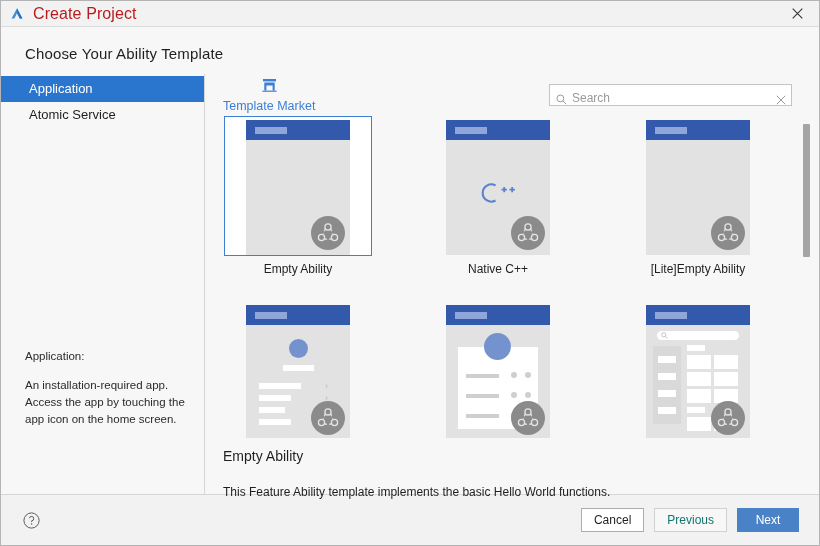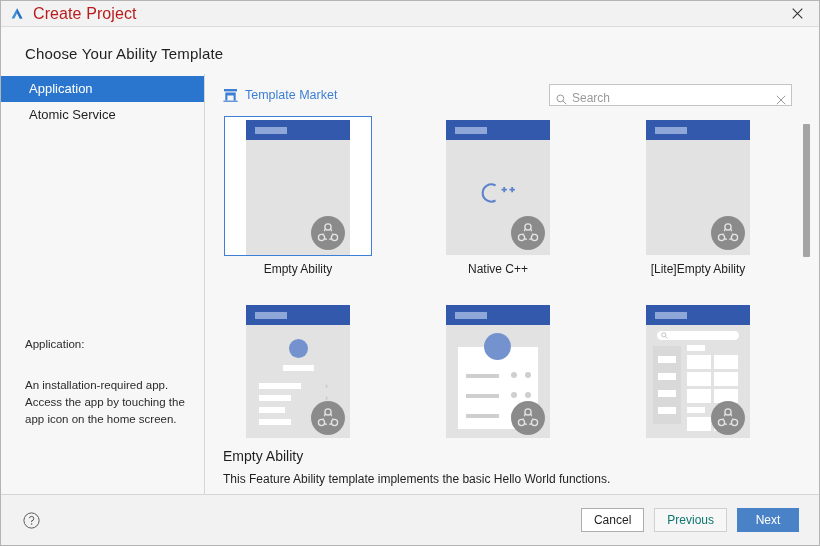--- a/index.html
+++ b/index.html
@@ -85,39 +85,40 @@
     background: #2a76cf;
     color: #ffffff;
   }
   .left-desc {
     position: absolute;
     left: 24px; right: 14px;
     bottom: 66px;
     font-size: 11.5px; color: #2b2b2b;
     line-height: 17px;
   }
-  .left-desc .desc-title { margin-bottom: 24px; }
+  .left-desc .desc-title { margin-bottom: 12px; }
 
   
   .right-panel {
     flex: 1 1 auto;
     position: relative;
     display: flex; flex-direction: column;
     min-width: 0;
     background: #f7f7f7;
   }
   .right-top {
     height: 42px; min-height: 42px;
     display: flex; align-items: center;
     padding: 0 27px 0 18px;
   }
   .tmpl-market {
     display: flex; align-items: center; gap: 7px;
     color: #3d7fd4; font-size: 12.5px;
     cursor: pointer;
+    flex-direction: column;
   }
   .shop-icon { display:block; }
   .search-wrap {
     margin-left: auto;
     width: 243px; height: 22px;
     box-sizing: border-box;
     background: #ffffff;
     border: 1px solid #c4c4c4;
     display: flex; align-items: flex-end;
     padding: 8px 5px 0 6px;
@@ -224,21 +225,21 @@
     width: 7px; height: 133px;
     background: #a5a5a5;
     border-radius: 1px;
   }
 
   
   .sel-desc {
     padding: 10px 18px 0 18px;
   }
   .sel-title { font-size: 14px; color: #1f1f1f; }
-  .sel-sub { font-size: 12px; color: #1f1f1f; margin-top: 8px; }
+  .sel-sub { font-size: 12px; color: #1f1f1f; margin-top: 21px; }
 
   
   .footer {
     height: 50px; min-height: 50px;
     border-top: 1px solid #d6d6d6;
     background: #f2f2f2;
     display: flex; align-items: center;
     padding: 0 20px 0 22px;
   }
   .help-icon { cursor: pointer; display:block; }

